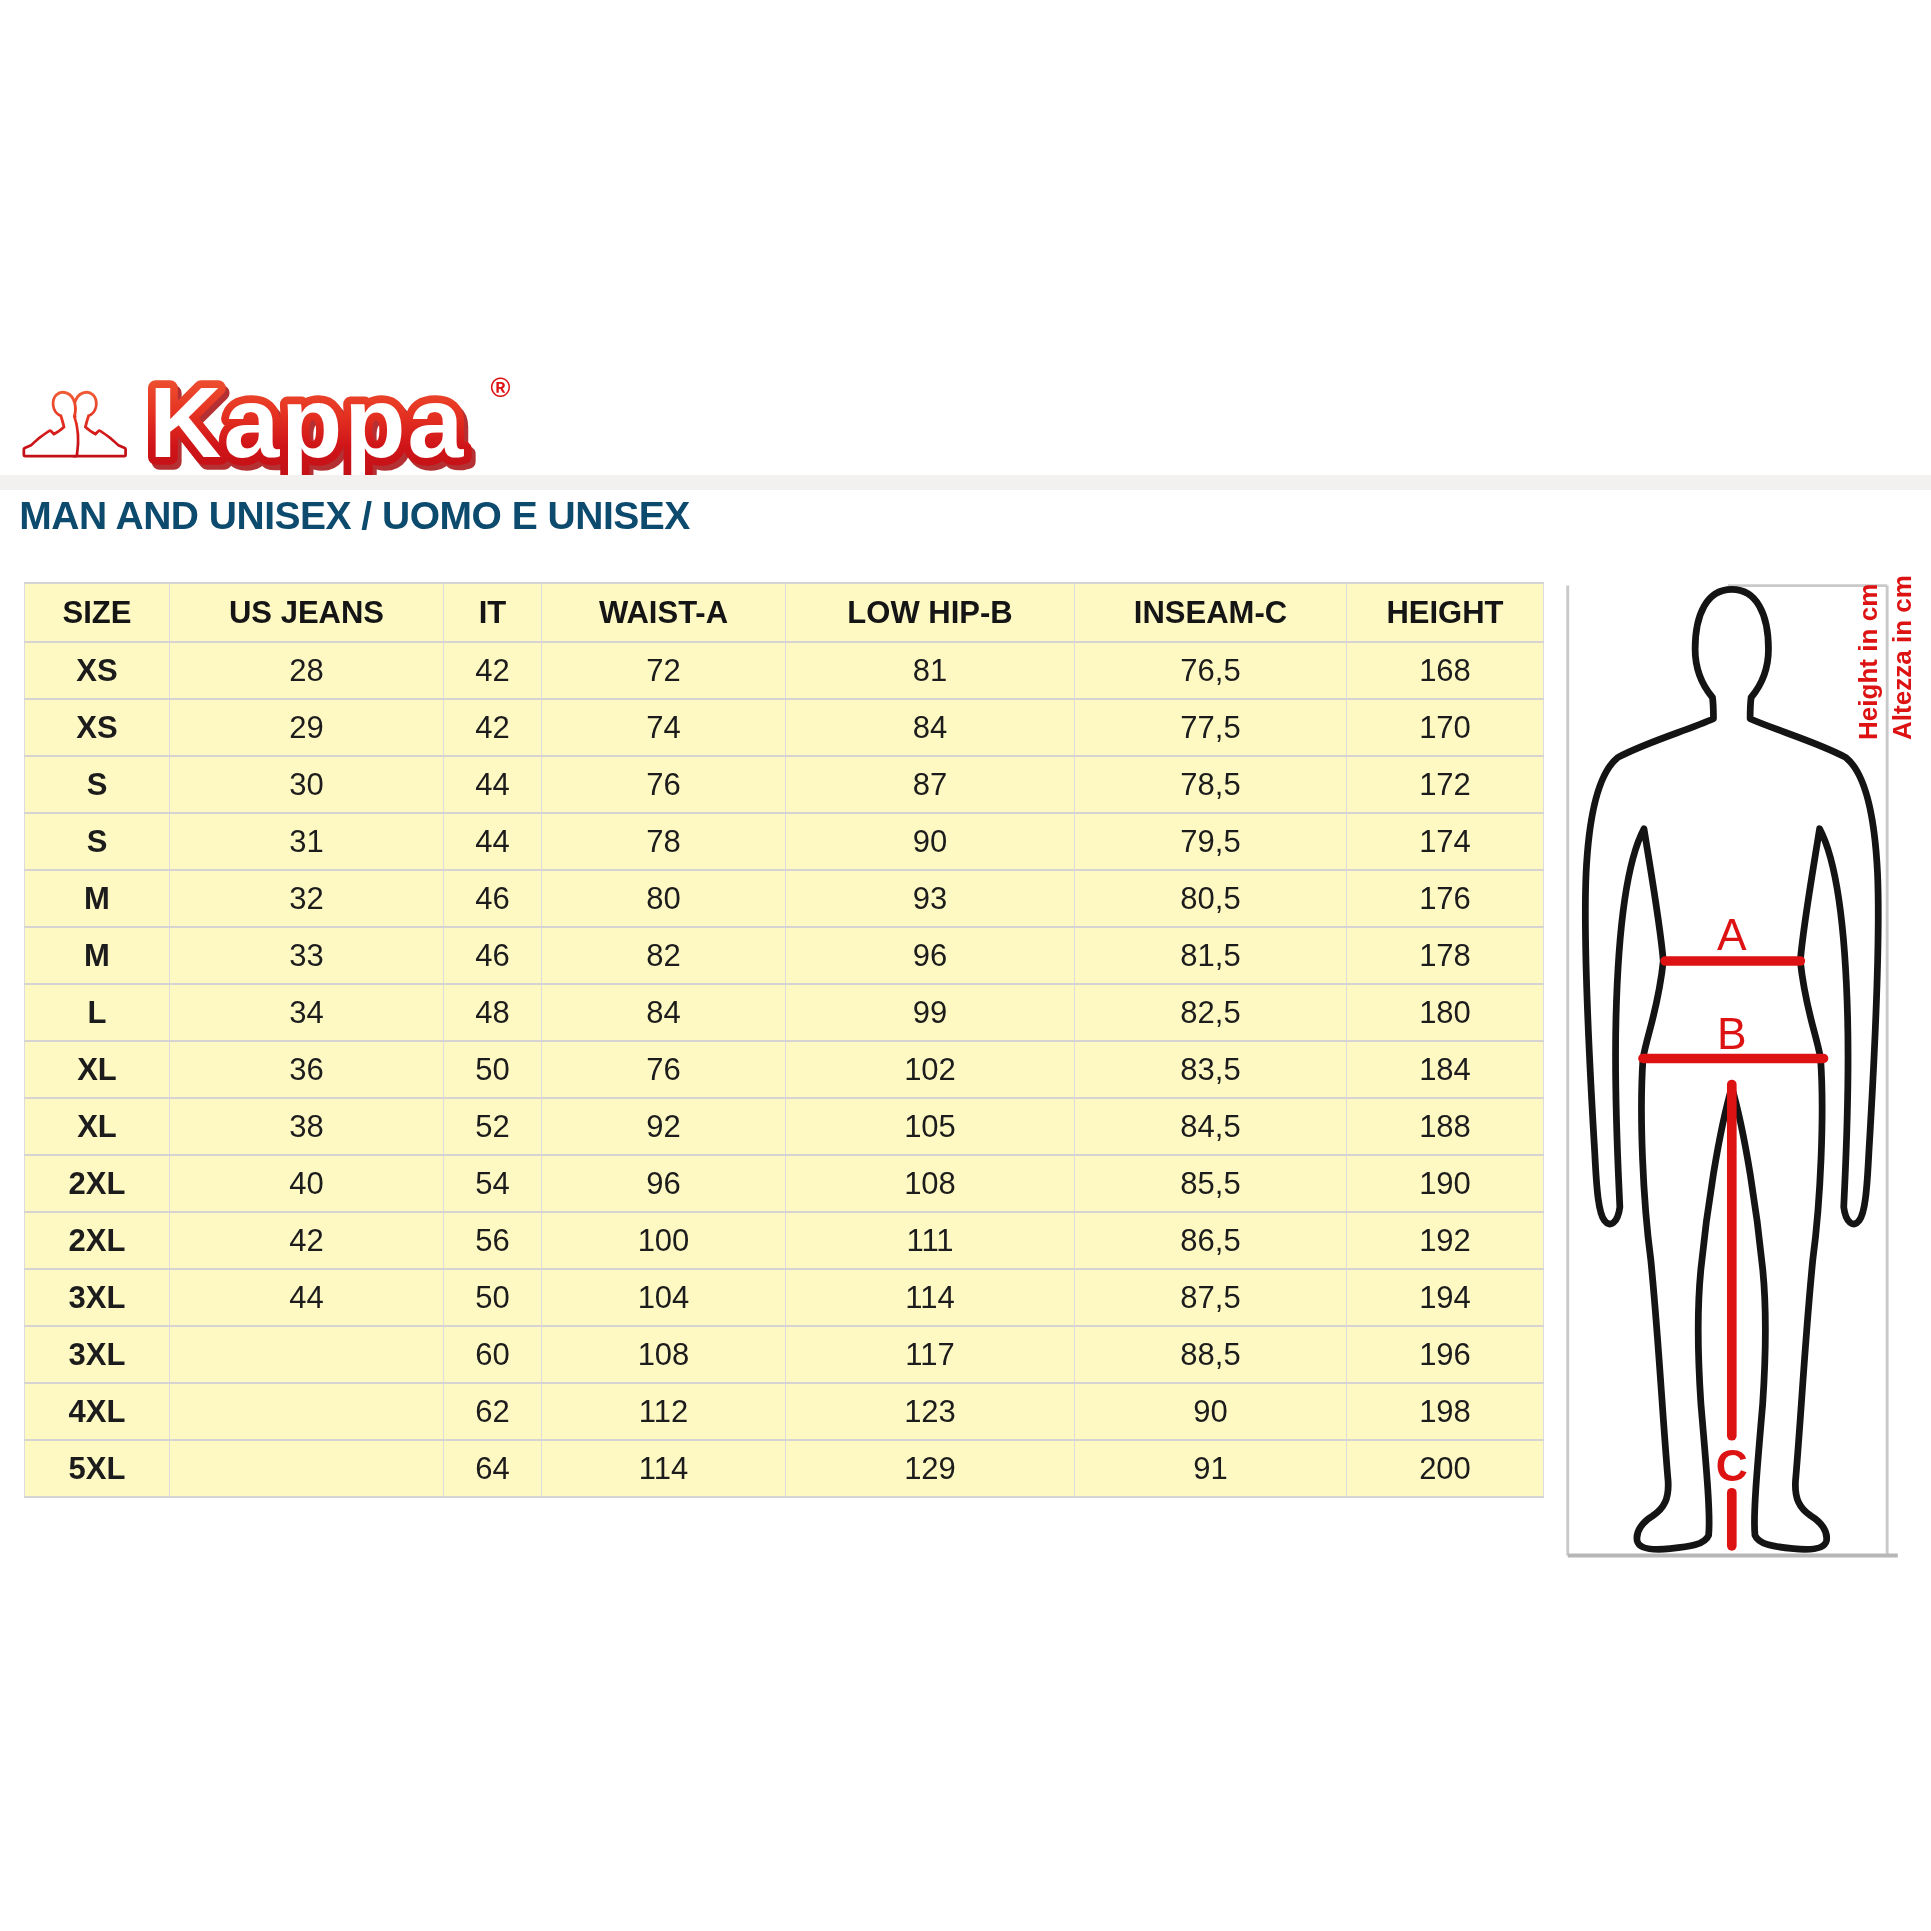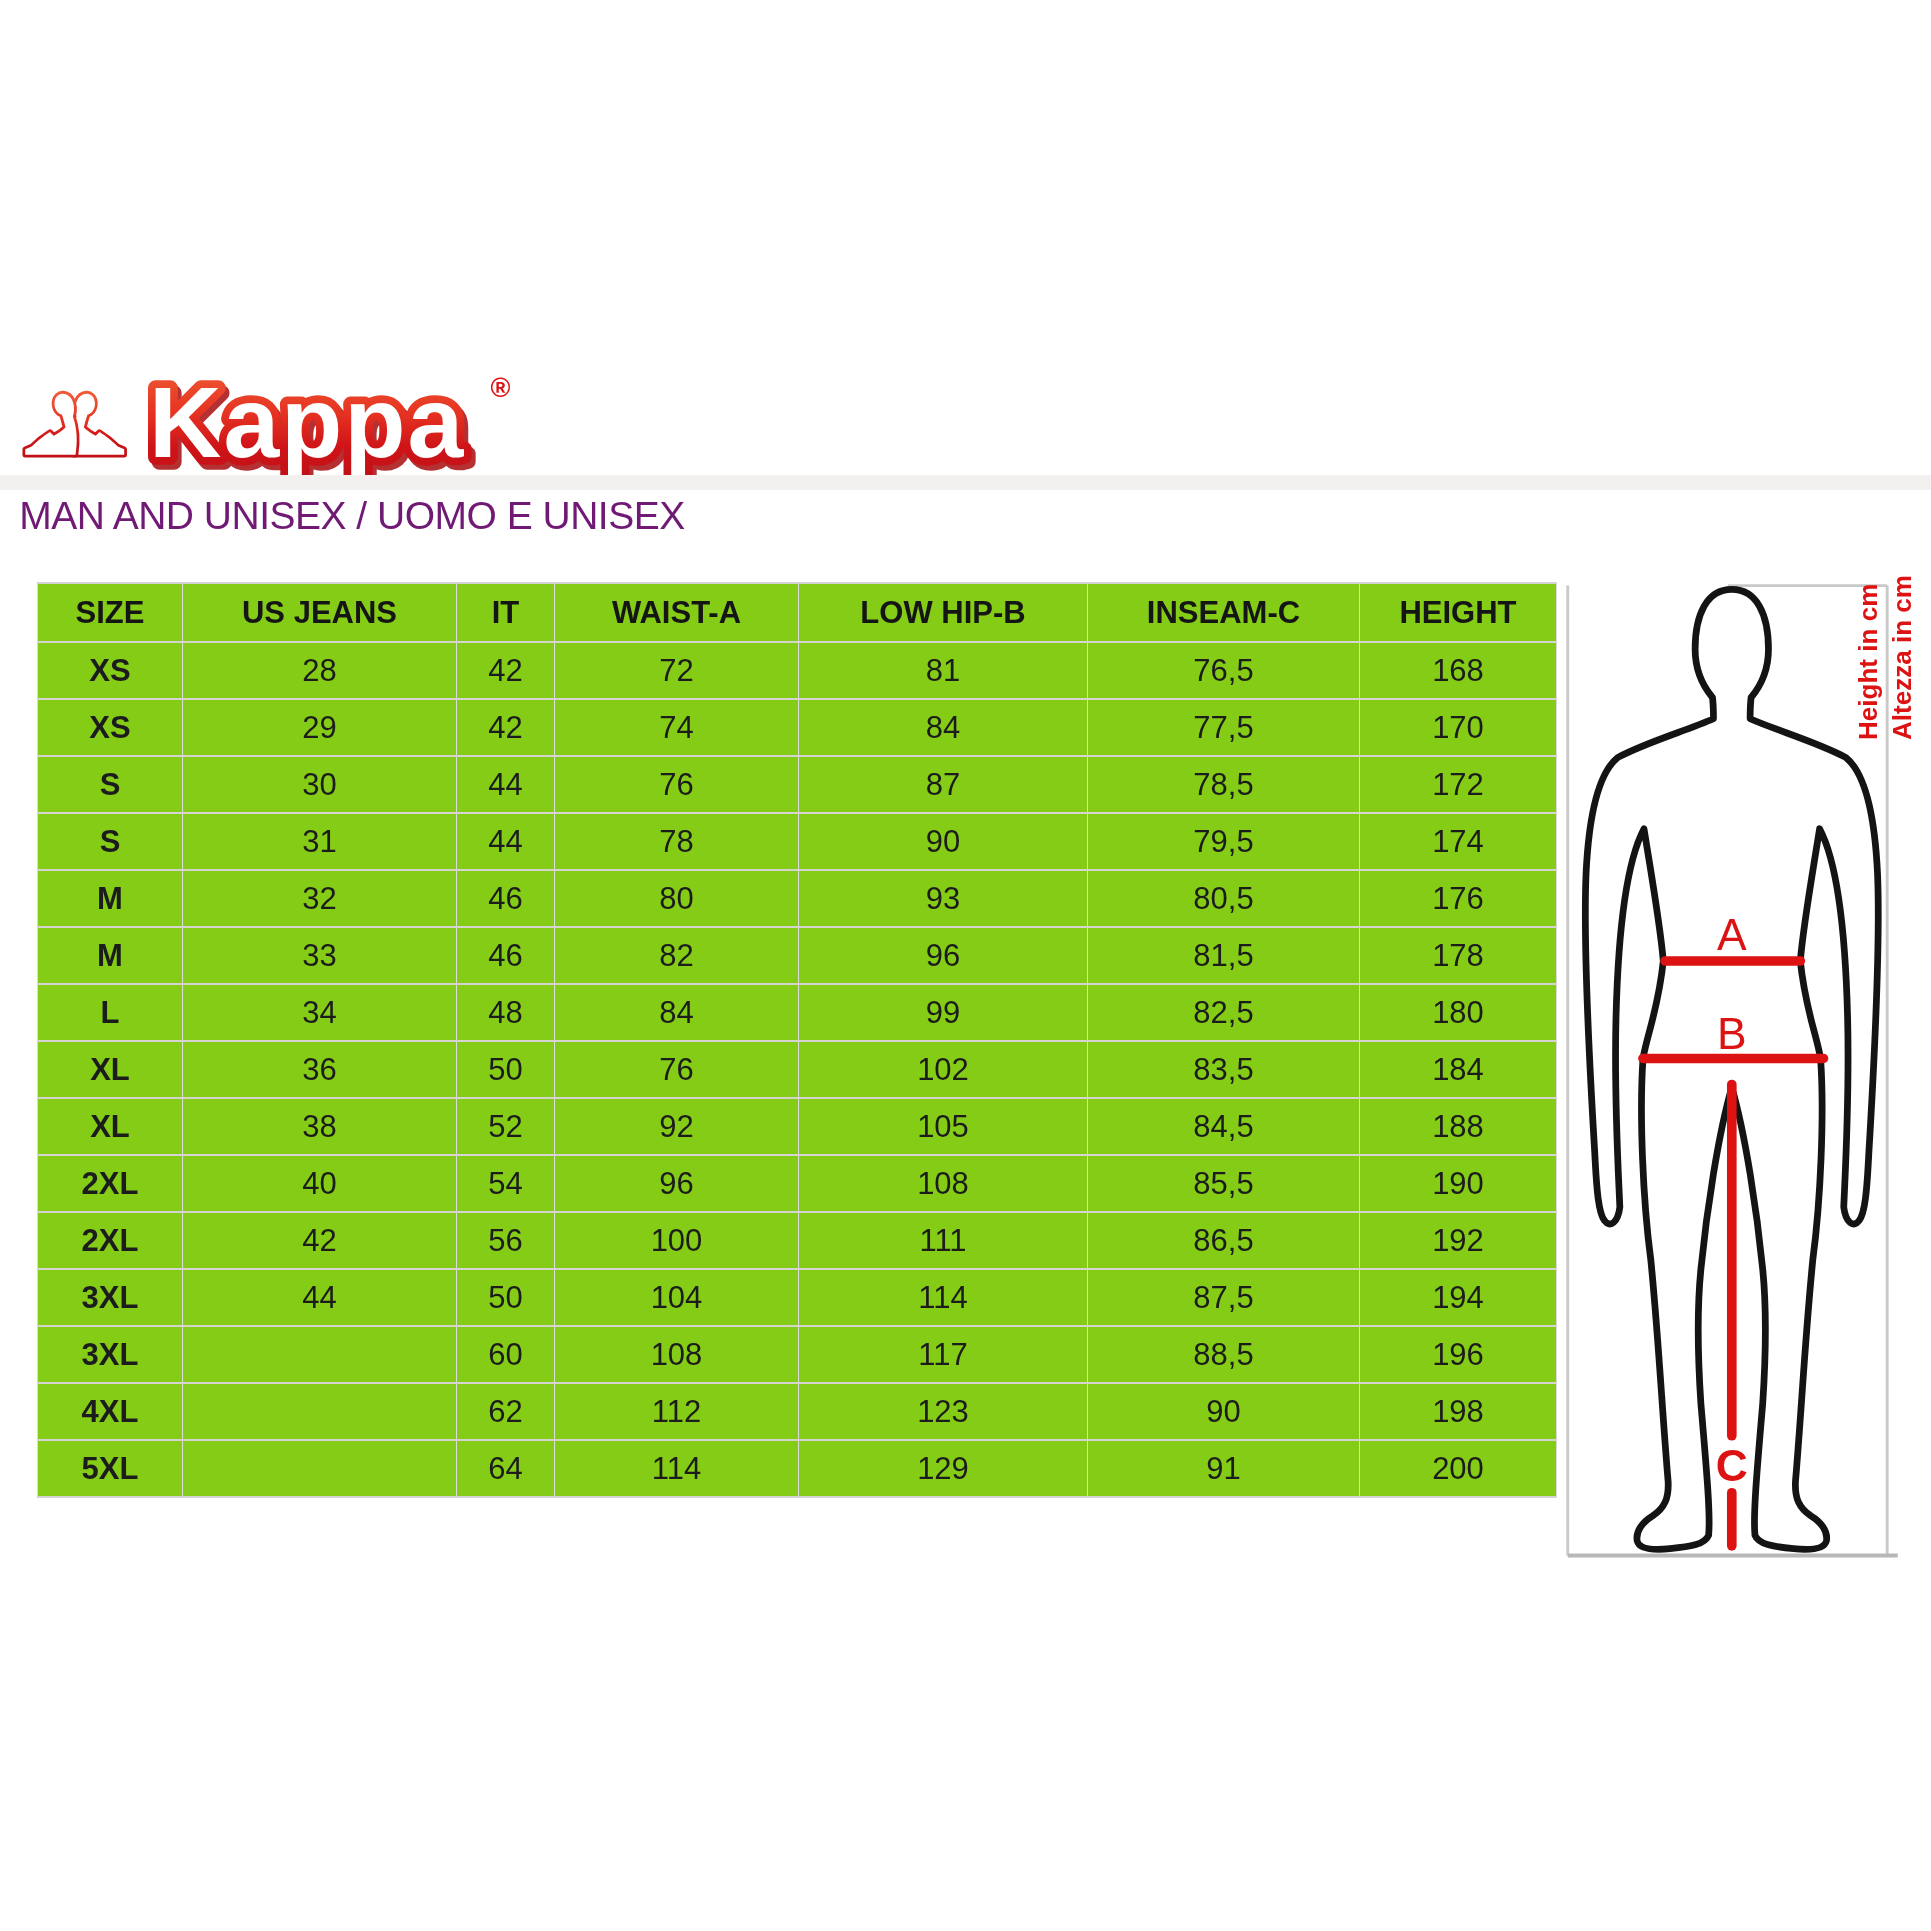--- a/index.html
+++ b/index.html
@@ -8,27 +8,27 @@
     font-family:"Liberation Sans","DejaVu Sans",sans-serif;color:#1a1a1a;
     overflow:hidden;
   }
   
   .logo-wrap{position:absolute;left:11.6px;top:353px;width:521px;height:124px;margin-top:9px;}
   
   .seam-band{position:absolute;left:0;top:475px;width:1931px;height:15.4px;background:#f3f1f0;}
   
   .page-title{
     position:absolute;left:19.3px;top:494px;width:1352px;
-    font-size:39px;font-weight:normal;letter-spacing:-0.5px;color:#701a75;
+    font-size:39px;font-weight:bold;letter-spacing:-0.5px;color:#0c4a6e;
     white-space:nowrap;
   }
   
   .size-table{
-    position:absolute;left:37px;top:582px;width:1519px;
-    border-collapse:collapse;table-layout:fixed;background:#84cc16;
+    position:absolute;left:24px;top:582px;width:1519px;
+    border-collapse:collapse;table-layout:fixed;background:#fef9c3;
   }
   .size-table th,.size-table td{
     border-left:1.9px solid #dcdcdc;border-right:1.9px solid #dcdcdc;
     border-top:2.9px solid #d6d4d3;border-bottom:2.9px solid #d6d4d3;
     text-align:center;vertical-align:middle;
     font-size:31px;line-height:1;padding:0;
     overflow:hidden;white-space:nowrap;
   }
   .size-table th{height:57px;font-weight:bold;color:#151515;}
   .size-table td{height:55px;font-weight:normal;color:#1c1c1c;}

